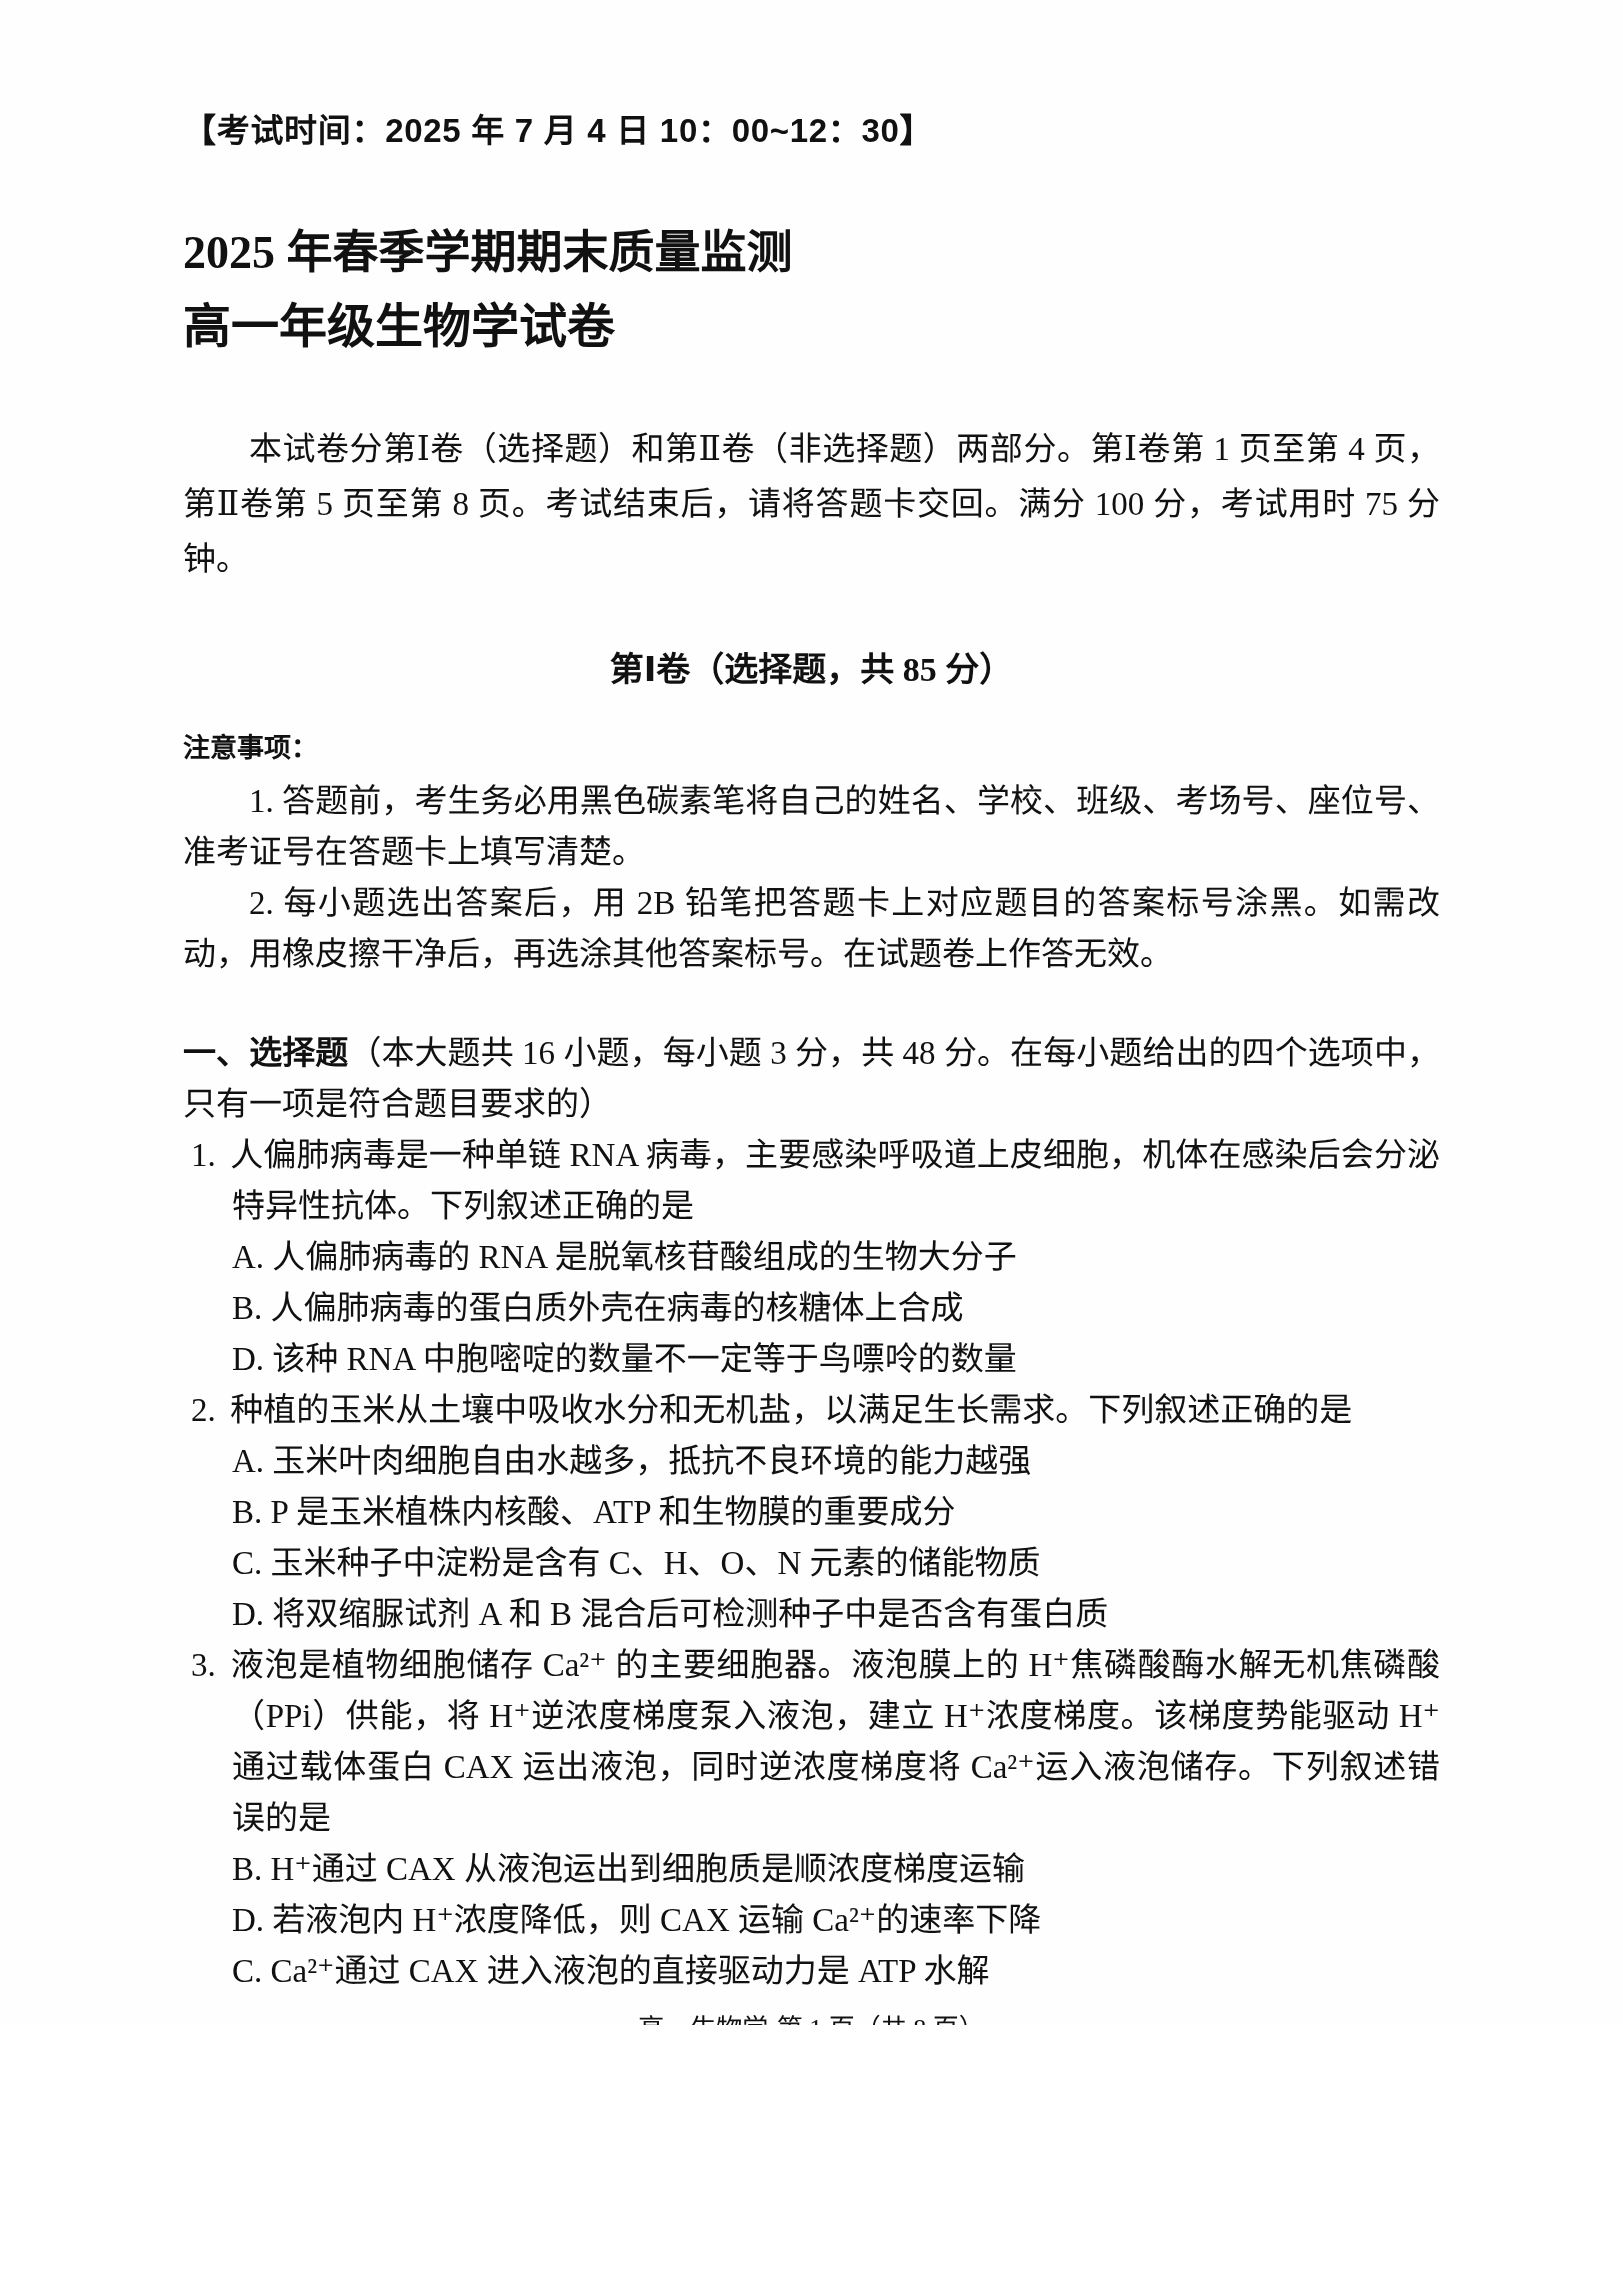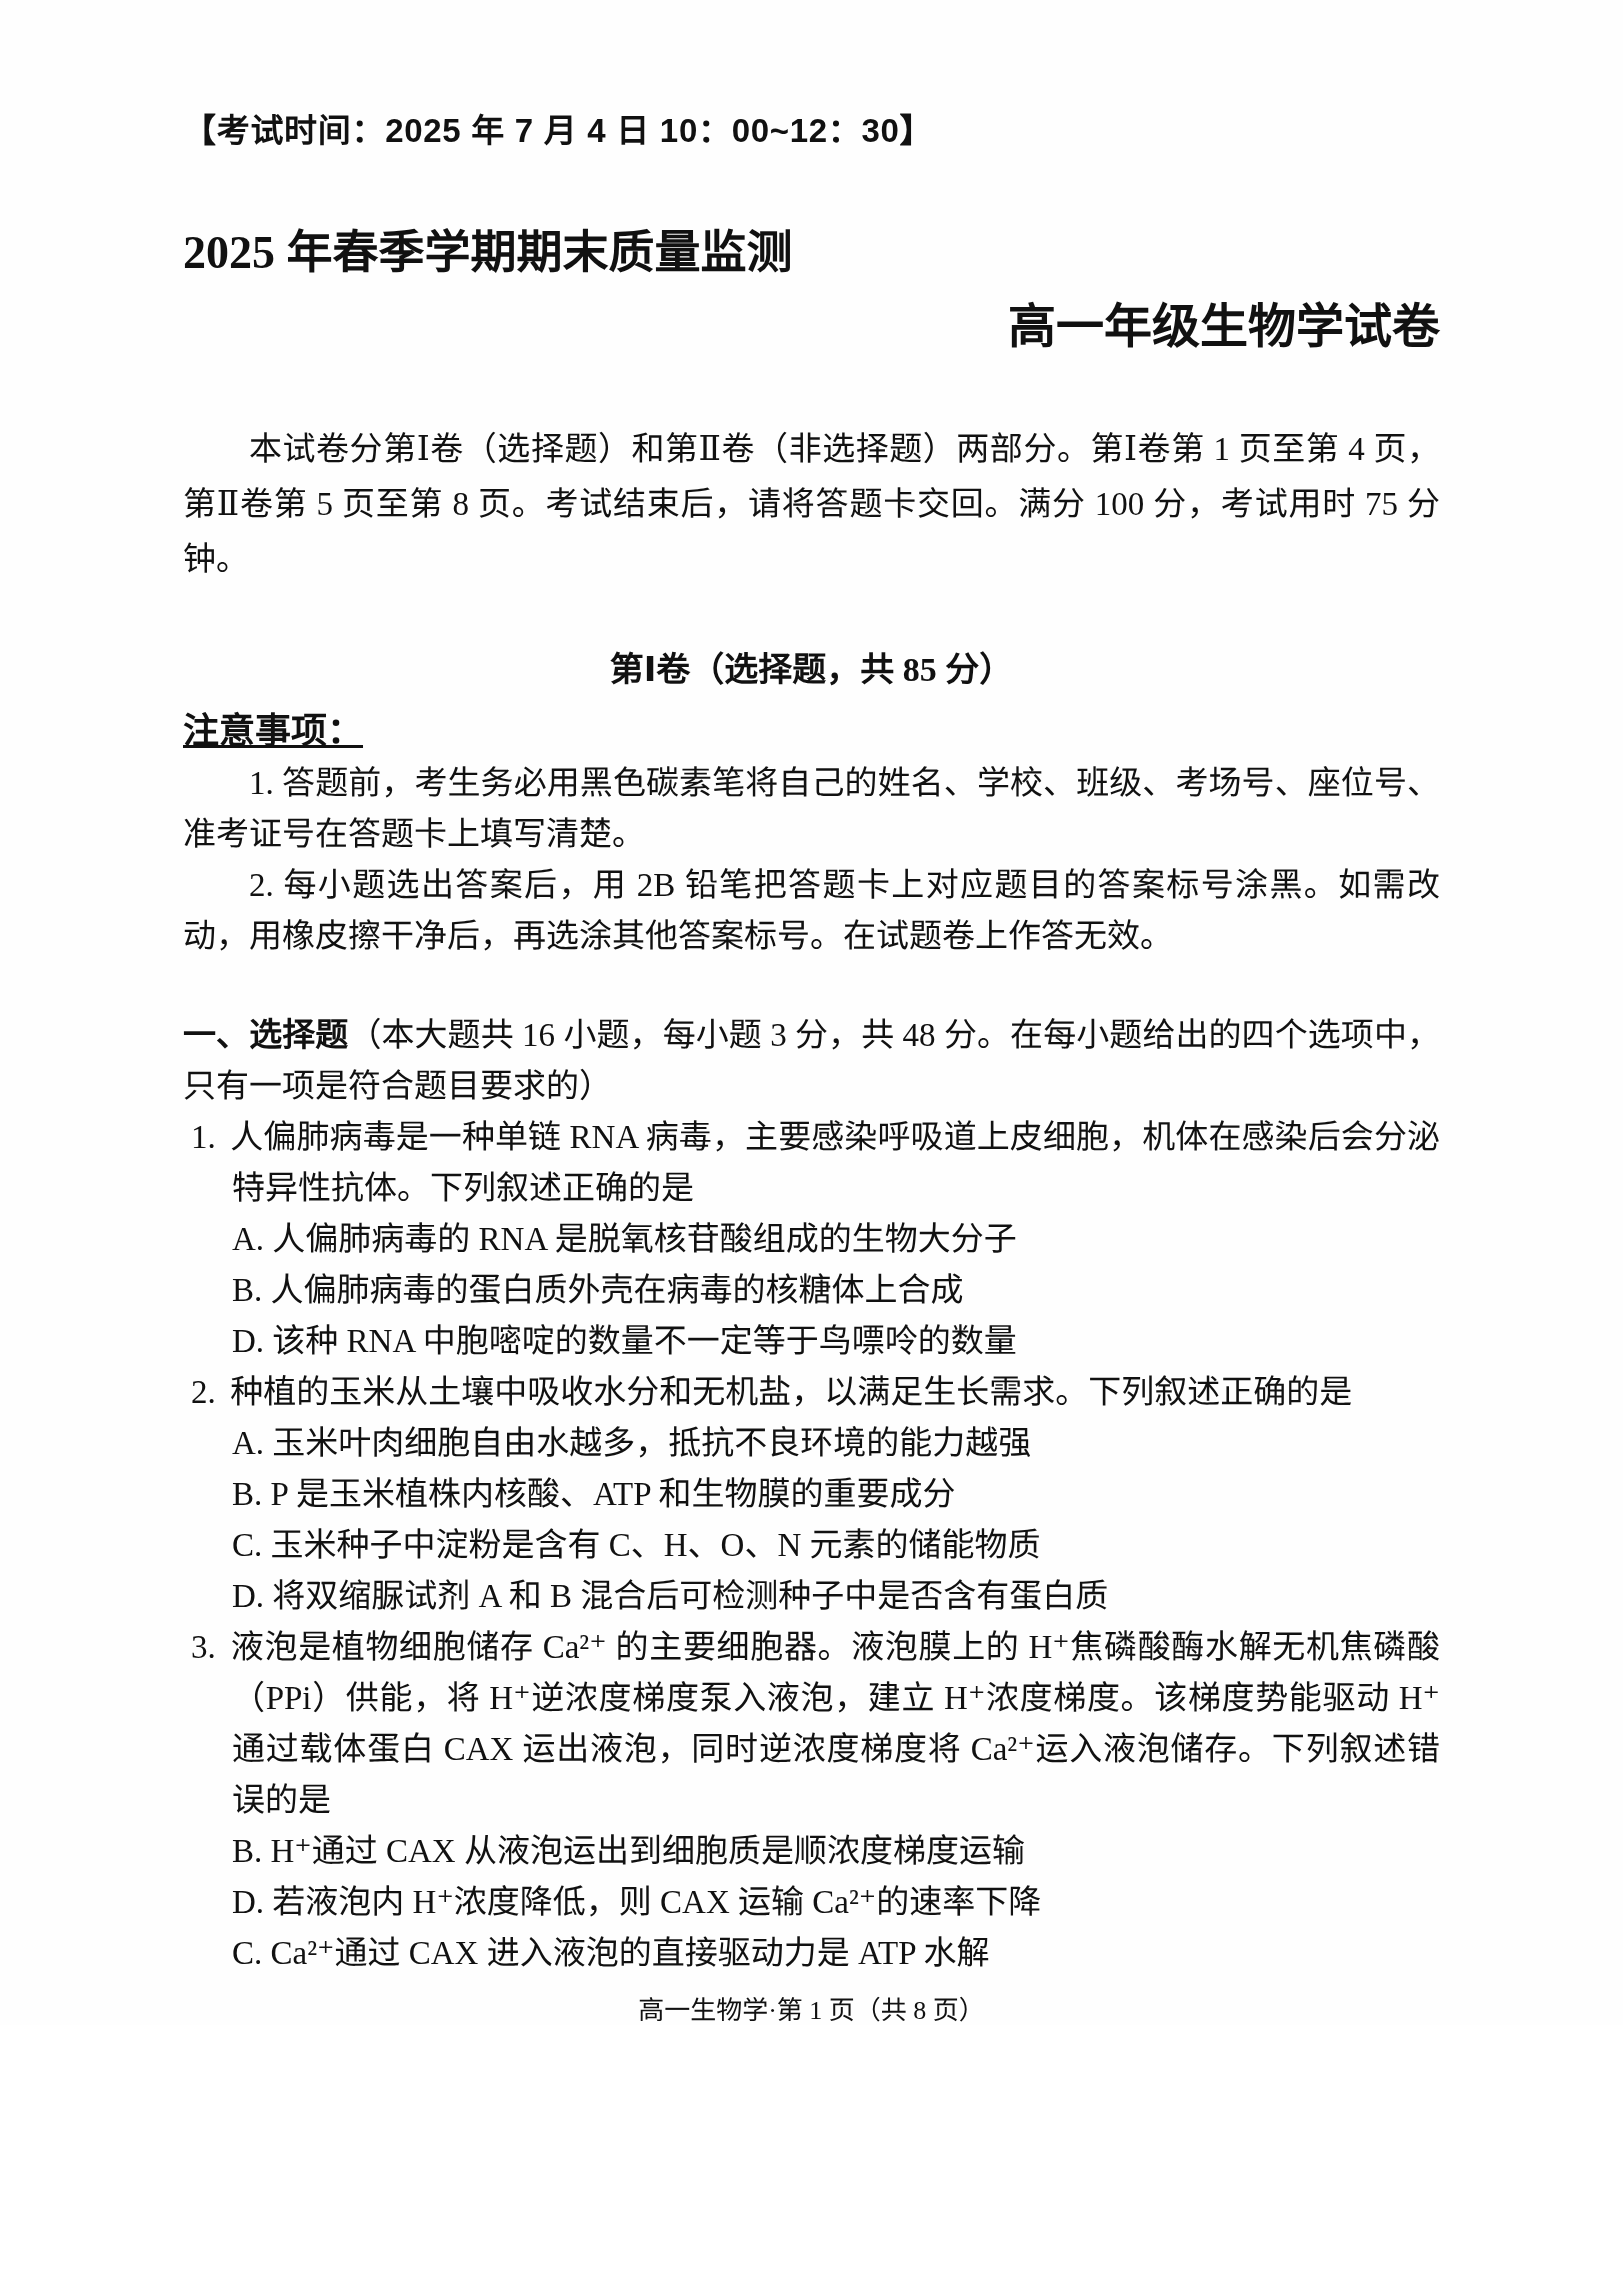--- a/index.html
+++ b/index.html
@@ -26,21 +26,21 @@
   }
 
   .title {
     margin-top: 75px;
     font-weight: bold;
     font-size: 46px;
     line-height: 56px;
   }
   .subtitle {
     margin-top: 17.7px;
-    text-align: right;
+    text-align: left;
     font-weight: bold;
     font-size: 48px;
     line-height: 56px;
   }
 
   .intro {
     margin-top: 67px;
     font-size: 33px;
     line-height: 55px;
     text-align: justify;
@@ -50,26 +50,25 @@
   .section-head {
     margin-top: 61px;
     text-align: center;
     font-size: 34px;
     line-height: 42px;
     font-weight: bold;
   }
   .section-head .sec-detail { font-family: "Liberation Serif", "DejaVu Serif", serif; }
 
   .notice-head {
-    margin-top: 20px;
+    margin-top: 38px;
     font-family: "Liberation Sans", "DejaVu Sans", sans-serif;
     font-weight: bold;
-    font-size: 36px;
+    font-size: 27px;
     line-height: 39px;
-    text-decoration: underline;
   }
   .notice {
     margin-top: 7.9px;
     font-size: 33px;
     line-height: 51px;
     text-align: justify;
   }
   .notice p { text-indent: 2em; }
 
   .mc {

